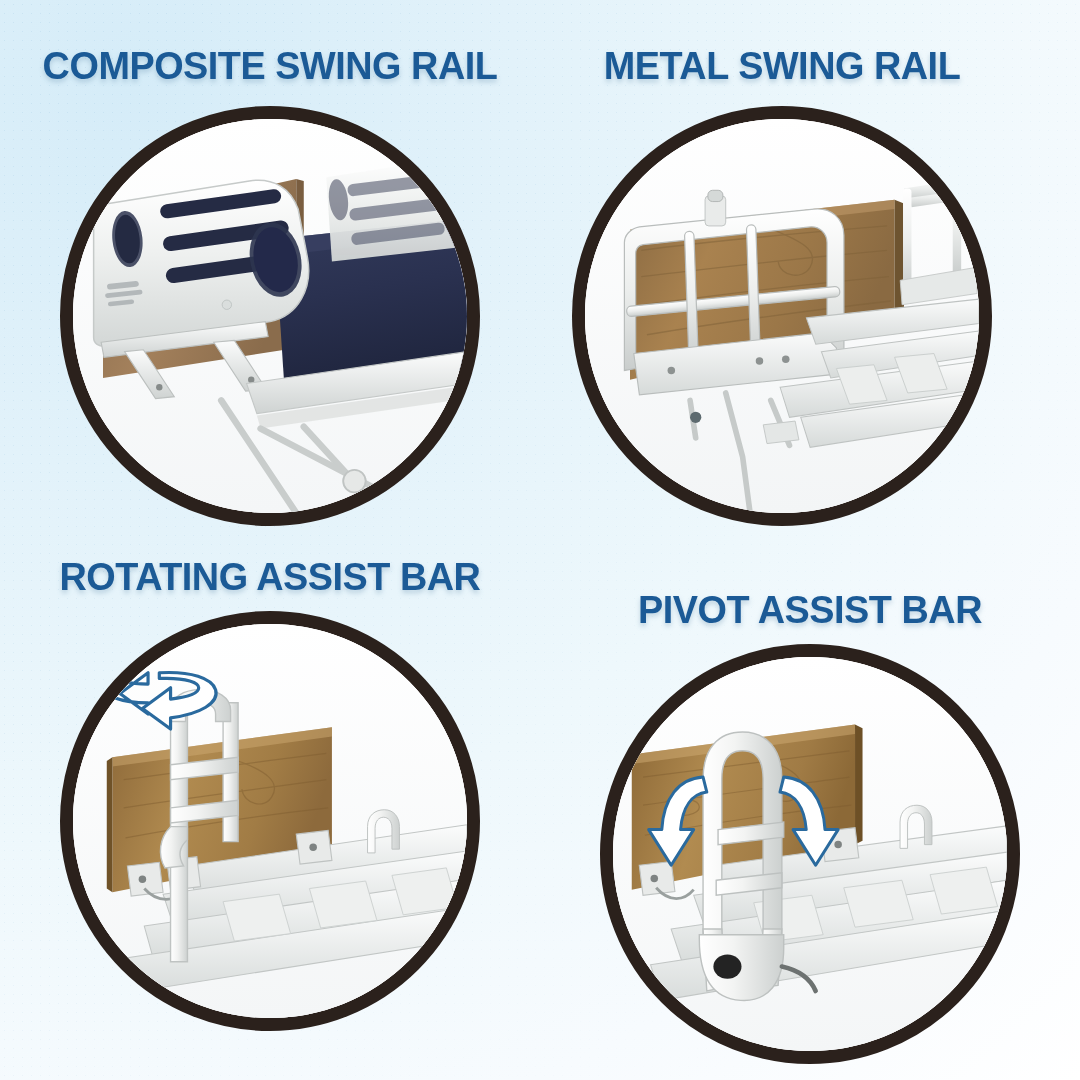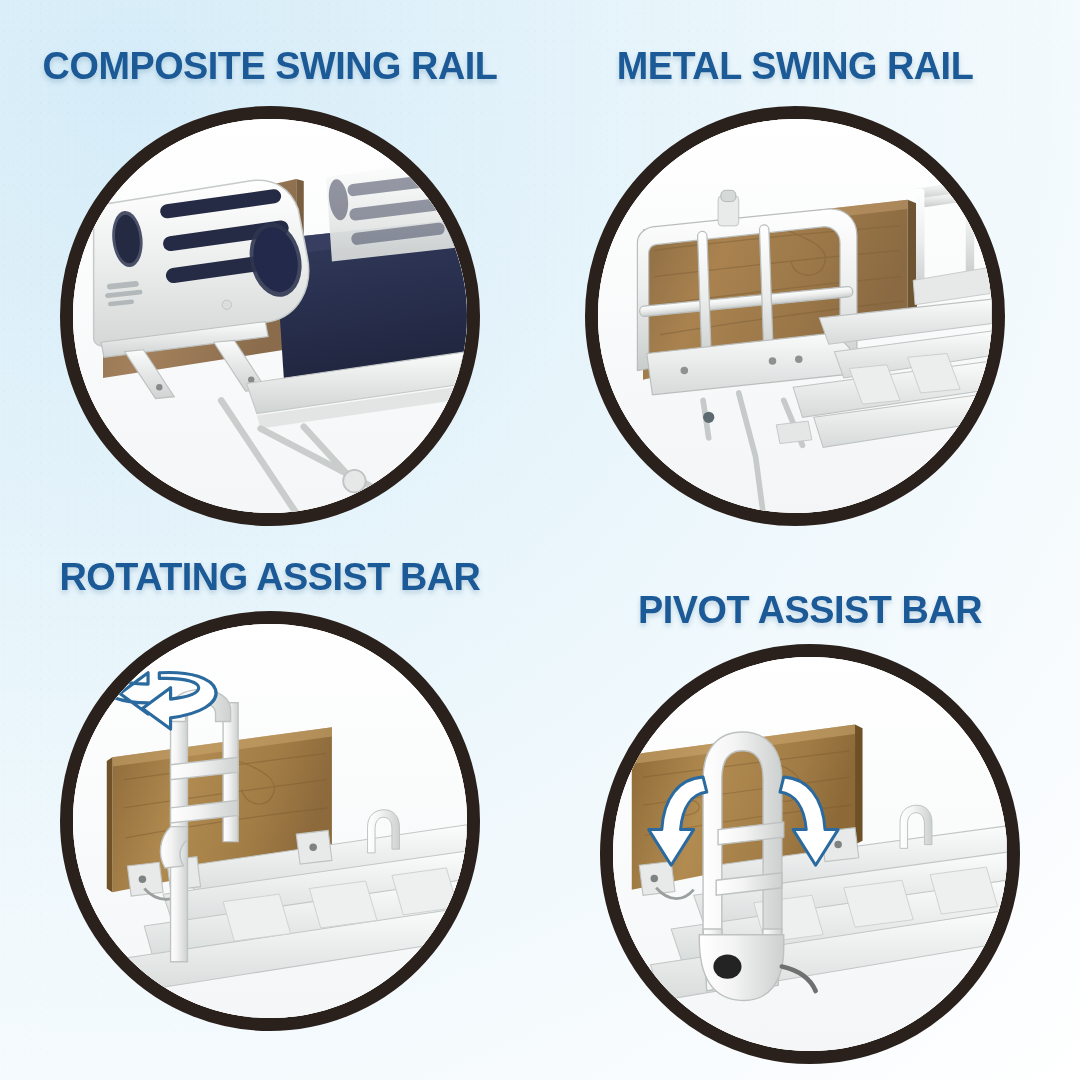--- a/index.html
+++ b/index.html
@@ -20,21 +20,21 @@
     background-image: radial-gradient(rgba(120,175,210,.30) 0.9px, transparent 1px);
     background-size: 9px 9px;
     opacity:.55;
     pointer-events:none;
     -webkit-mask-image: linear-gradient(135deg, rgba(0,0,0,1) 0%, rgba(0,0,0,.75) 35%, rgba(0,0,0,.18) 70%, rgba(0,0,0,0) 95%);
             mask-image: linear-gradient(135deg, rgba(0,0,0,1) 0%, rgba(0,0,0,.75) 35%, rgba(0,0,0,.18) 70%, rgba(0,0,0,0) 95%);
   }
 
   .cell{ position:absolute; width:540px; height:540px; }
   .c-tl{ left:0;   top:0; }
-  .c-tr{ left:525px;top:0; }
+  .c-tr{ left:512px;top:0; }
   .c-bl{ left:0;   top:511px; }
   .c-br{ left:540px;top:544px; }
 
   .title{
     position:absolute; left:0; right:0; top:44px;
     text-align:center;
     font-size:40px;
     font-weight:700;
     letter-spacing:-0.5px;
     color:#1b5a96;

